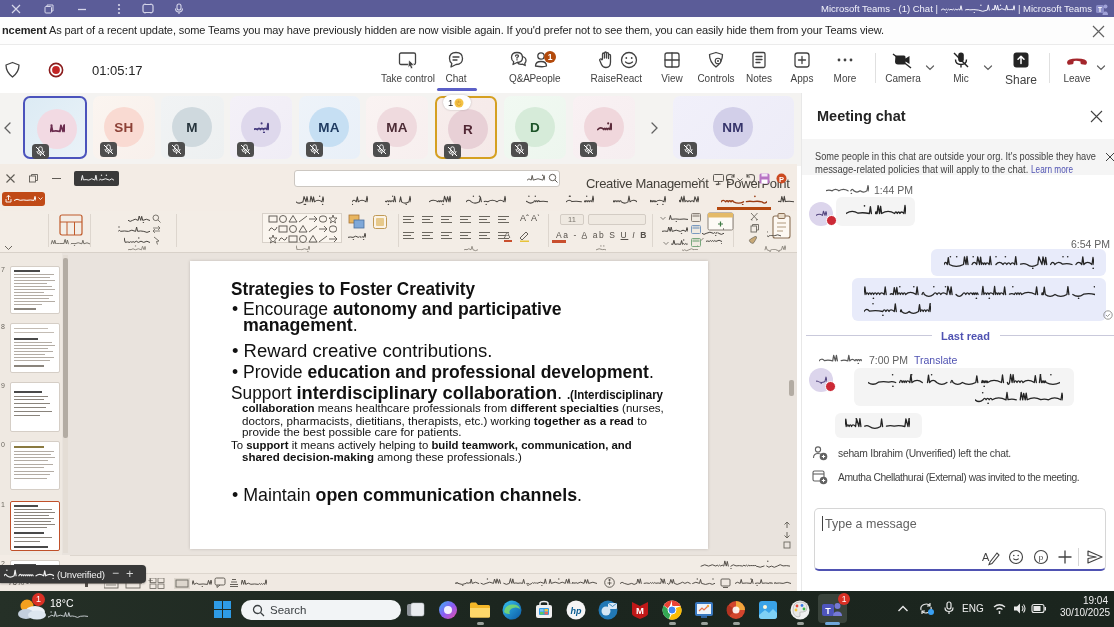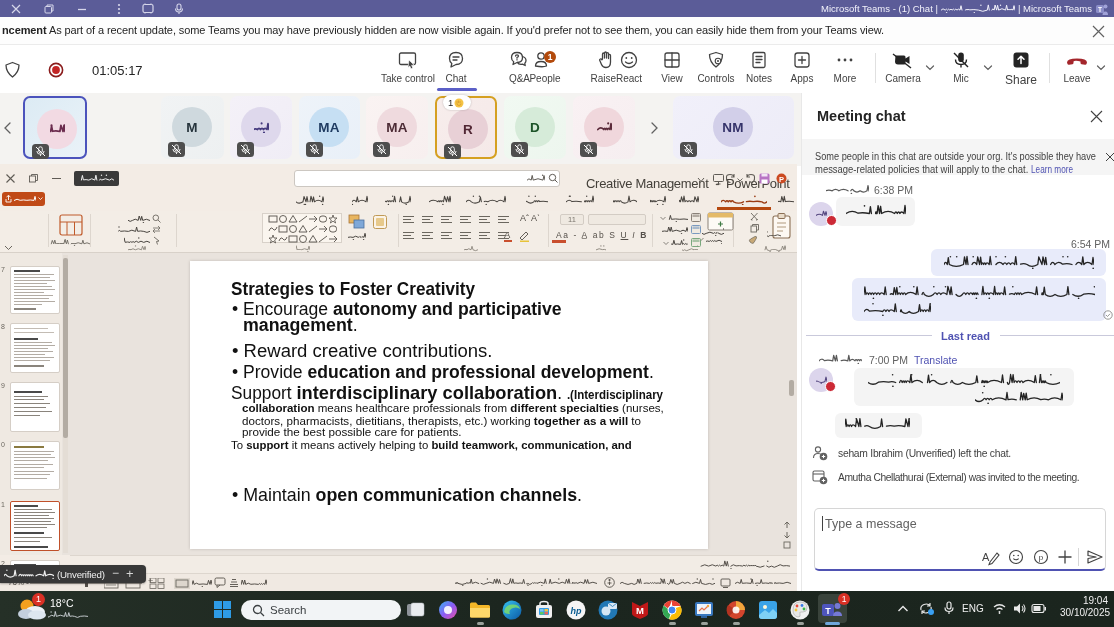--- a/index.html
+++ b/index.html
@@ -192,20 +192,31 @@
     <svg class="abs" style="left:650px;top:121px" width="10" height="14">
       <path d="M2,2 L7,7 L2,12" fill="none" stroke="#616161" stroke-width="1.3" stroke-linecap="round"></path>
     </svg>
     <div class="abs" style="left:23px;top:96px;width:64px;height:63px;background:linear-gradient(135deg,#dcebf4,#eaf2f8);border:2px solid #4b53bc;border-radius:7px;">
       <div style="position:absolute;left:12px;top:11px;width:40px;height:40px;border-radius:50%;background:#f2dae3;display:flex;align-items:center;justify-content:center;">
         <svg width="15" height="11" viewBox="0 0 15 11" style="display:block">
           <path d="M15.0,7.5 L14.0,1.4 L13.0,7.5 L10.9,1.3 L9.9,7.5 Q6.0,6.4 2.6,7.3 L1.6,2.1 L0.6,7.5" fill="none" stroke="#6b2c4e" stroke-width="1.7" stroke-linecap="round" stroke-linejoin="round"></path>
           <circle cx="1.5" cy="1.4" r="1.05" fill="#6b2c4e"></circle>
           <circle cx="14.8" cy="1.4" r="1.05" fill="#6b2c4e"></circle>
         </svg>
+      </div>
+      <svg width="17" height="15" style="position:absolute;left:7px;top:46px;">
+        <rect x="0" y="0" width="17" height="15" rx="3.5" fill="#4e4e4e"></rect>
+        <path d="M4,3 L13,12" stroke="#fff" stroke-width="1"></path>
+        <rect x="6.7" y="2.8" width="3.6" height="6" rx="1.8" fill="none" stroke="#fff" stroke-width="0.9"></rect>
+        <path d="M4.9,7 Q4.9,10.3 8.5,10.3 Q12.1,10.3 12.1,7 M8.5,10.3 L8.5,12" fill="none" stroke="#fff" stroke-width="0.9"></path>
+      </svg>
+    </div>
+    <div class="abs" style="left:93px;top:96px;width:62px;height:63px;background:linear-gradient(135deg,#fbf5f0,#f8f0ec);border-radius:7px;">
+      <div style="position:absolute;left:11px;top:11px;width:40px;height:40px;border-radius:50%;background:#f9dad2;display:flex;align-items:center;justify-content:center;">
+        <span style="font-size:13.5px;font-weight:bold;color:#8c4036;letter-spacing:0.3px;">SH</span>
       </div>
       <svg width="17" height="15" style="position:absolute;left:7px;top:46px;">
         <rect x="0" y="0" width="17" height="15" rx="3.5" fill="#4e4e4e"></rect>
         <path d="M4,3 L13,12" stroke="#fff" stroke-width="1"></path>
         <rect x="6.7" y="2.8" width="3.6" height="6" rx="1.8" fill="none" stroke="#fff" stroke-width="0.9"></rect>
         <path d="M4.9,7 Q4.9,10.3 8.5,10.3 Q12.1,10.3 12.1,7 M8.5,10.3 L8.5,12" fill="none" stroke="#fff" stroke-width="0.9"></path>
       </svg>
     </div>
     <div class="abs" style="left:161px;top:96px;width:63px;height:63px;background:linear-gradient(135deg,#f1f3f4,#edf0f1);border-radius:7px;">
       <div style="position:absolute;left:11px;top:11px;width:40px;height:40px;border-radius:50%;background:#cfd9de;display:flex;align-items:center;justify-content:center;">
@@ -836,23 +847,24 @@
     <div class="abs" style="left:63px;top:255px;width:5px;height:298px;background:#e4ddd5;"></div>
     <div class="abs" style="left:63px;top:258px;width:5px;height:180px;background:#b3aca3;border-radius:2px;"></div>
     <div class="abs" style="left:190px;top:261px;width:518px;height:288px;background:#ffffff;box-shadow:0 0 3px rgba(0,0,0,0.18);"></div>
     <div class="abs" style="left:231px;top:279px;white-space:nowrap;line-height:1;color:#111;transform:scaleX(0.9028);transform-origin:0 0;"><span style="font-size:19px;font-weight:bold;">Strategies to Foster Creativity</span></div>
     <div class="abs" style="left:232px;top:301px;white-space:nowrap;line-height:1;color:#111;transform:scaleX(1.0044);transform-origin:0 0;"><span style="font-size:17.5px;">• Encourage </span><span style="font-size:17.5px;font-weight:bold;">autonomy and participative</span></div>
     <div class="abs" style="left:243px;top:317px;white-space:nowrap;line-height:1;color:#111;transform:scaleX(1.0167);transform-origin:0 0;"><span style="font-size:17.5px;font-weight:bold;">management</span><span style="font-size:17.5px;">.</span></div>
     <div class="abs" style="left:232px;top:343px;white-space:nowrap;line-height:1;color:#111;transform:scaleX(1.0573);transform-origin:0 0;"><span style="font-size:17.5px;">• Reward creative contributions.</span></div>
     <div class="abs" style="left:232px;top:364px;white-space:nowrap;line-height:1;color:#111;transform:scaleX(1.0034);transform-origin:0 0;"><span style="font-size:17.5px;">• Provide </span><span style="font-size:17.5px;font-weight:bold;">education and professional development</span><span style="font-size:17.5px;">.</span></div>
     <div class="abs" style="left:231px;top:383px;white-space:nowrap;line-height:1;color:#111;transform:scaleX(0.9613);transform-origin:0 0;"><span style="font-size:18px;">Support </span><span style="font-size:19px;font-weight:bold;">interdisciplinary collaboration</span><span style="font-size:18px;">. </span><span style="font-size:12px;font-weight:bold;">.(Interdisciplinary</span></div>
     <div class="abs" style="left:242px;top:399px;white-space:nowrap;line-height:1;color:#111;transform:scaleX(1.0045);transform-origin:0 0;"><span style="font-size:11.5px;font-weight:bold;">collaboration</span><span style="font-size:11.5px;"> means healthcare professionals from </span><span style="font-size:11.5px;font-weight:bold;">different specialties</span><span style="font-size:11.5px;"> (nurses,</span></div>
-    <div class="abs" style="left:242px;top:411.5px;white-space:nowrap;line-height:1;color:#111;transform:scaleX(1.0102);transform-origin:0 0;"><span style="font-size:11.5px;">doctors, pharmacists, dietitians, therapists, etc.) working </span><span style="font-size:11.5px;font-weight:bold;">together as a will</span><span style="font-size:11.5px;"> to</span></div>
+    <div class="abs" style="left:242px;top:411.5px;white-space:nowrap;line-height:1;color:#111;transform:scaleX(1.0102);transform-origin:0 0;"><span style="font-size:11.5px;">doctors, pharmacists, dietitians, therapists, etc.) working </span><span style="font-size:11.5px;font-weight:bold;">together as a read</span><span style="font-size:11.5px;"> to</span></div>
     <div class="abs" style="left:242px;top:423px;white-space:nowrap;line-height:1;color:#111;transform:scaleX(1.0160);transform-origin:0 0;"><span style="font-size:11.5px;">provide the best possible care for patients.</span></div>
     <div class="abs" style="left:231px;top:436px;white-space:nowrap;line-height:1;color:#111;transform:scaleX(0.9890);transform-origin:0 0;"><span style="font-size:11.5px;">To </span><span style="font-size:11.5px;font-weight:bold;">support</span><span style="font-size:11.5px;"> it means actively helping to </span><span style="font-size:11.5px;font-weight:bold;">build teamwork, communication, and</span></div>
+    <div class="abs" style="left:242px;top:447.5px;white-space:nowrap;line-height:1;color:#111;transform:scaleX(1.0021);transform-origin:0 0;"><span style="font-size:11.5px;font-weight:bold;">shared decision-making</span><span style="font-size:11.5px;"> among these professionals.)</span></div>
     <div class="abs" style="left:232px;top:485px;white-space:nowrap;line-height:1;color:#111;transform:scaleX(0.9383);transform-origin:0 0;"><span style="font-size:19px;">• Maintain </span><span style="font-size:19px;font-weight:bold;">open communication channels</span><span style="font-size:19px;">.</span></div>
     <svg class="abs" style="left:781px;top:520px" width="12" height="30">
       <path d="M6,2 L6,8 M3.5,4.5 L6,2 L8.5,4.5" stroke="#6b675f" stroke-width="1" fill="none"></path>
       <path d="M6,12 L6,18 M3.5,15.5 L6,18 L8.5,15.5" stroke="#6b675f" stroke-width="1" fill="none"></path>
       <rect x="3" y="22" width="6" height="6" fill="none" stroke="#6b675f" stroke-width="0.9"></rect>
     </svg>
     <div class="abs" style="left:789px;top:380px;width:5px;height:16px;background:#b3aca3;border-radius:2px;"></div>
     <div class="abs" style="left:70px;top:555px;width:727px;height:18px;background:#f2ece5;border-top:1px solid #ddd6ce;"></div>
     <div style="position:absolute;left:700px;top:560px;">
       <svg width="90" height="9" viewBox="0 0 90 9" style="display:block">
@@ -969,21 +981,21 @@
     <svg class="abs" style="left:1105px;top:152px" width="10" height="10">
       <path d="M1,1 L9,9 M9,1 L1,9" stroke="#424242" stroke-width="1"></path>
     </svg>
     <div style="position:absolute;left:826px;top:184px;">
       <svg width="43" height="10" viewBox="0 0 43 10" style="display:block">
         <path d="M43.0,6.8 L42.0,1.7 L41.0,6.8 Q37.3,9.4 34.1,6.8 Q30.9,9.4 27.8,6.8 Q26.3,3.8 24.8,6.8" fill="none" stroke="#5a5a5a" stroke-width="1.25" stroke-linecap="round" stroke-linejoin="round"></path>
         <path d="M22.0,6.8 Q17.5,3.8 12.9,6.8 Q9.5,3.8 6.2,6.8 Q3.1,5.8 -0.0,6.6" fill="none" stroke="#5a5a5a" stroke-width="1.25" stroke-linecap="round" stroke-linejoin="round"></path>
         <circle cx="25.4" cy="9.5" r="0.78" fill="#5a5a5a"></circle>
       </svg>
     </div>
-    <div class="abs" style="left:874px;top:184px;font-size:10.5px;color:#616161;">6:38 PM</div>
+    <div class="abs" style="left:874px;top:184px;font-size:10.5px;color:#616161;">1:44 PM</div>
     <div class="abs" style="left:836px;top:197px;width:79px;height:29px;background:#f4f4f4;border-radius:6px;"></div>
     <div style="position:absolute;left:846px;top:204px;">
       <svg width="60" height="14" viewBox="0 0 60 14" style="display:block">
         <path d="M60.0,9.5 L59.0,1.5 L58.0,9.5 Q55.3,6.4 53.9,9.5 Q52.6,6.4 51.3,9.5 Q49.9,6.4 48.6,9.5 Q42.1,5.3 35.6,9.5 L34.6,2.3 L33.6,9.5 L32.1,1.6 L31.1,9.5 Q30.4,6.4 30.3,9.5 Q30.1,6.4 29.9,9.5 Q29.7,6.4 29.6,9.5" fill="none" stroke="#242424" stroke-width="1.35" stroke-linecap="round" stroke-linejoin="round"></path>
         <path d="M25.4,9.5 L24.4,2.6 L23.4,9.5 Q16.7,8.1 12.1,9.2 Q6.0,5.3 -0.0,9.5" fill="none" stroke="#242424" stroke-width="1.35" stroke-linecap="round" stroke-linejoin="round"></path>
         <circle cx="18.5" cy="1.8" r="0.84" fill="#242424"></circle>
       </svg>
     </div>
     <div class="abs" style="left:809px;top:202px;width:24px;height:24px;border-radius:50%;background:#dcd5ec;"></div>
     <div style="position:absolute;left:816px;top:210px;">

